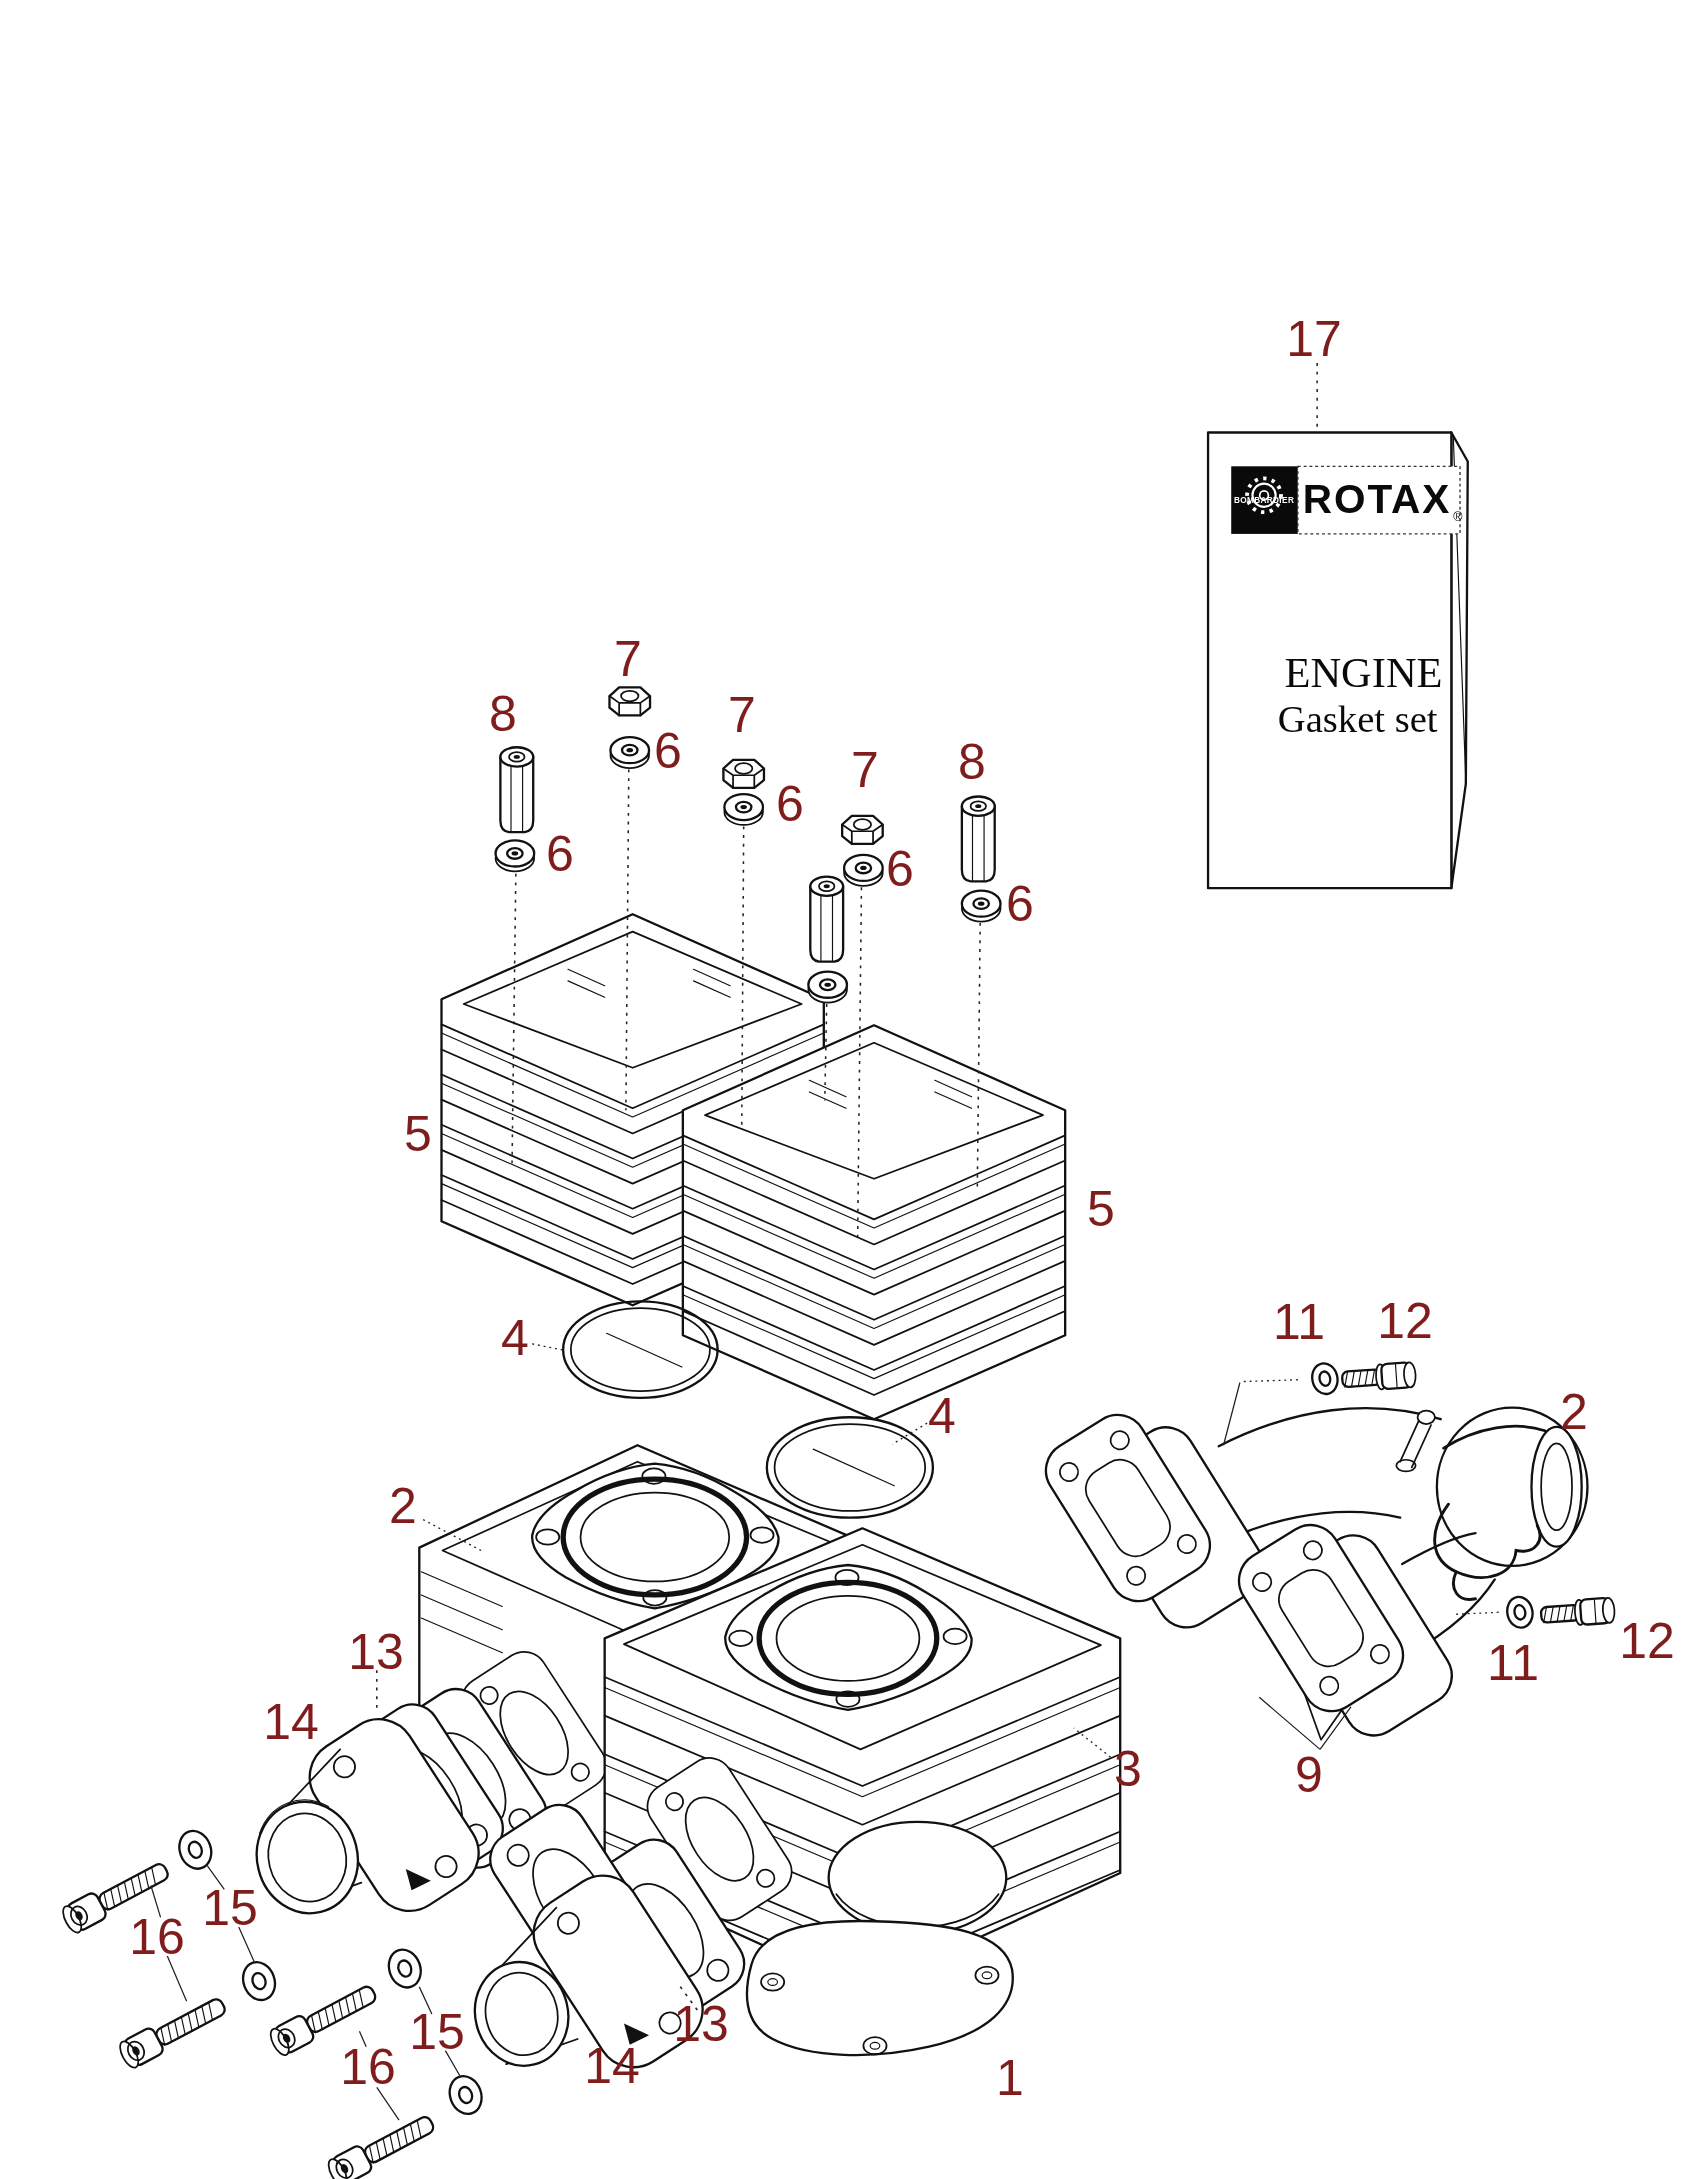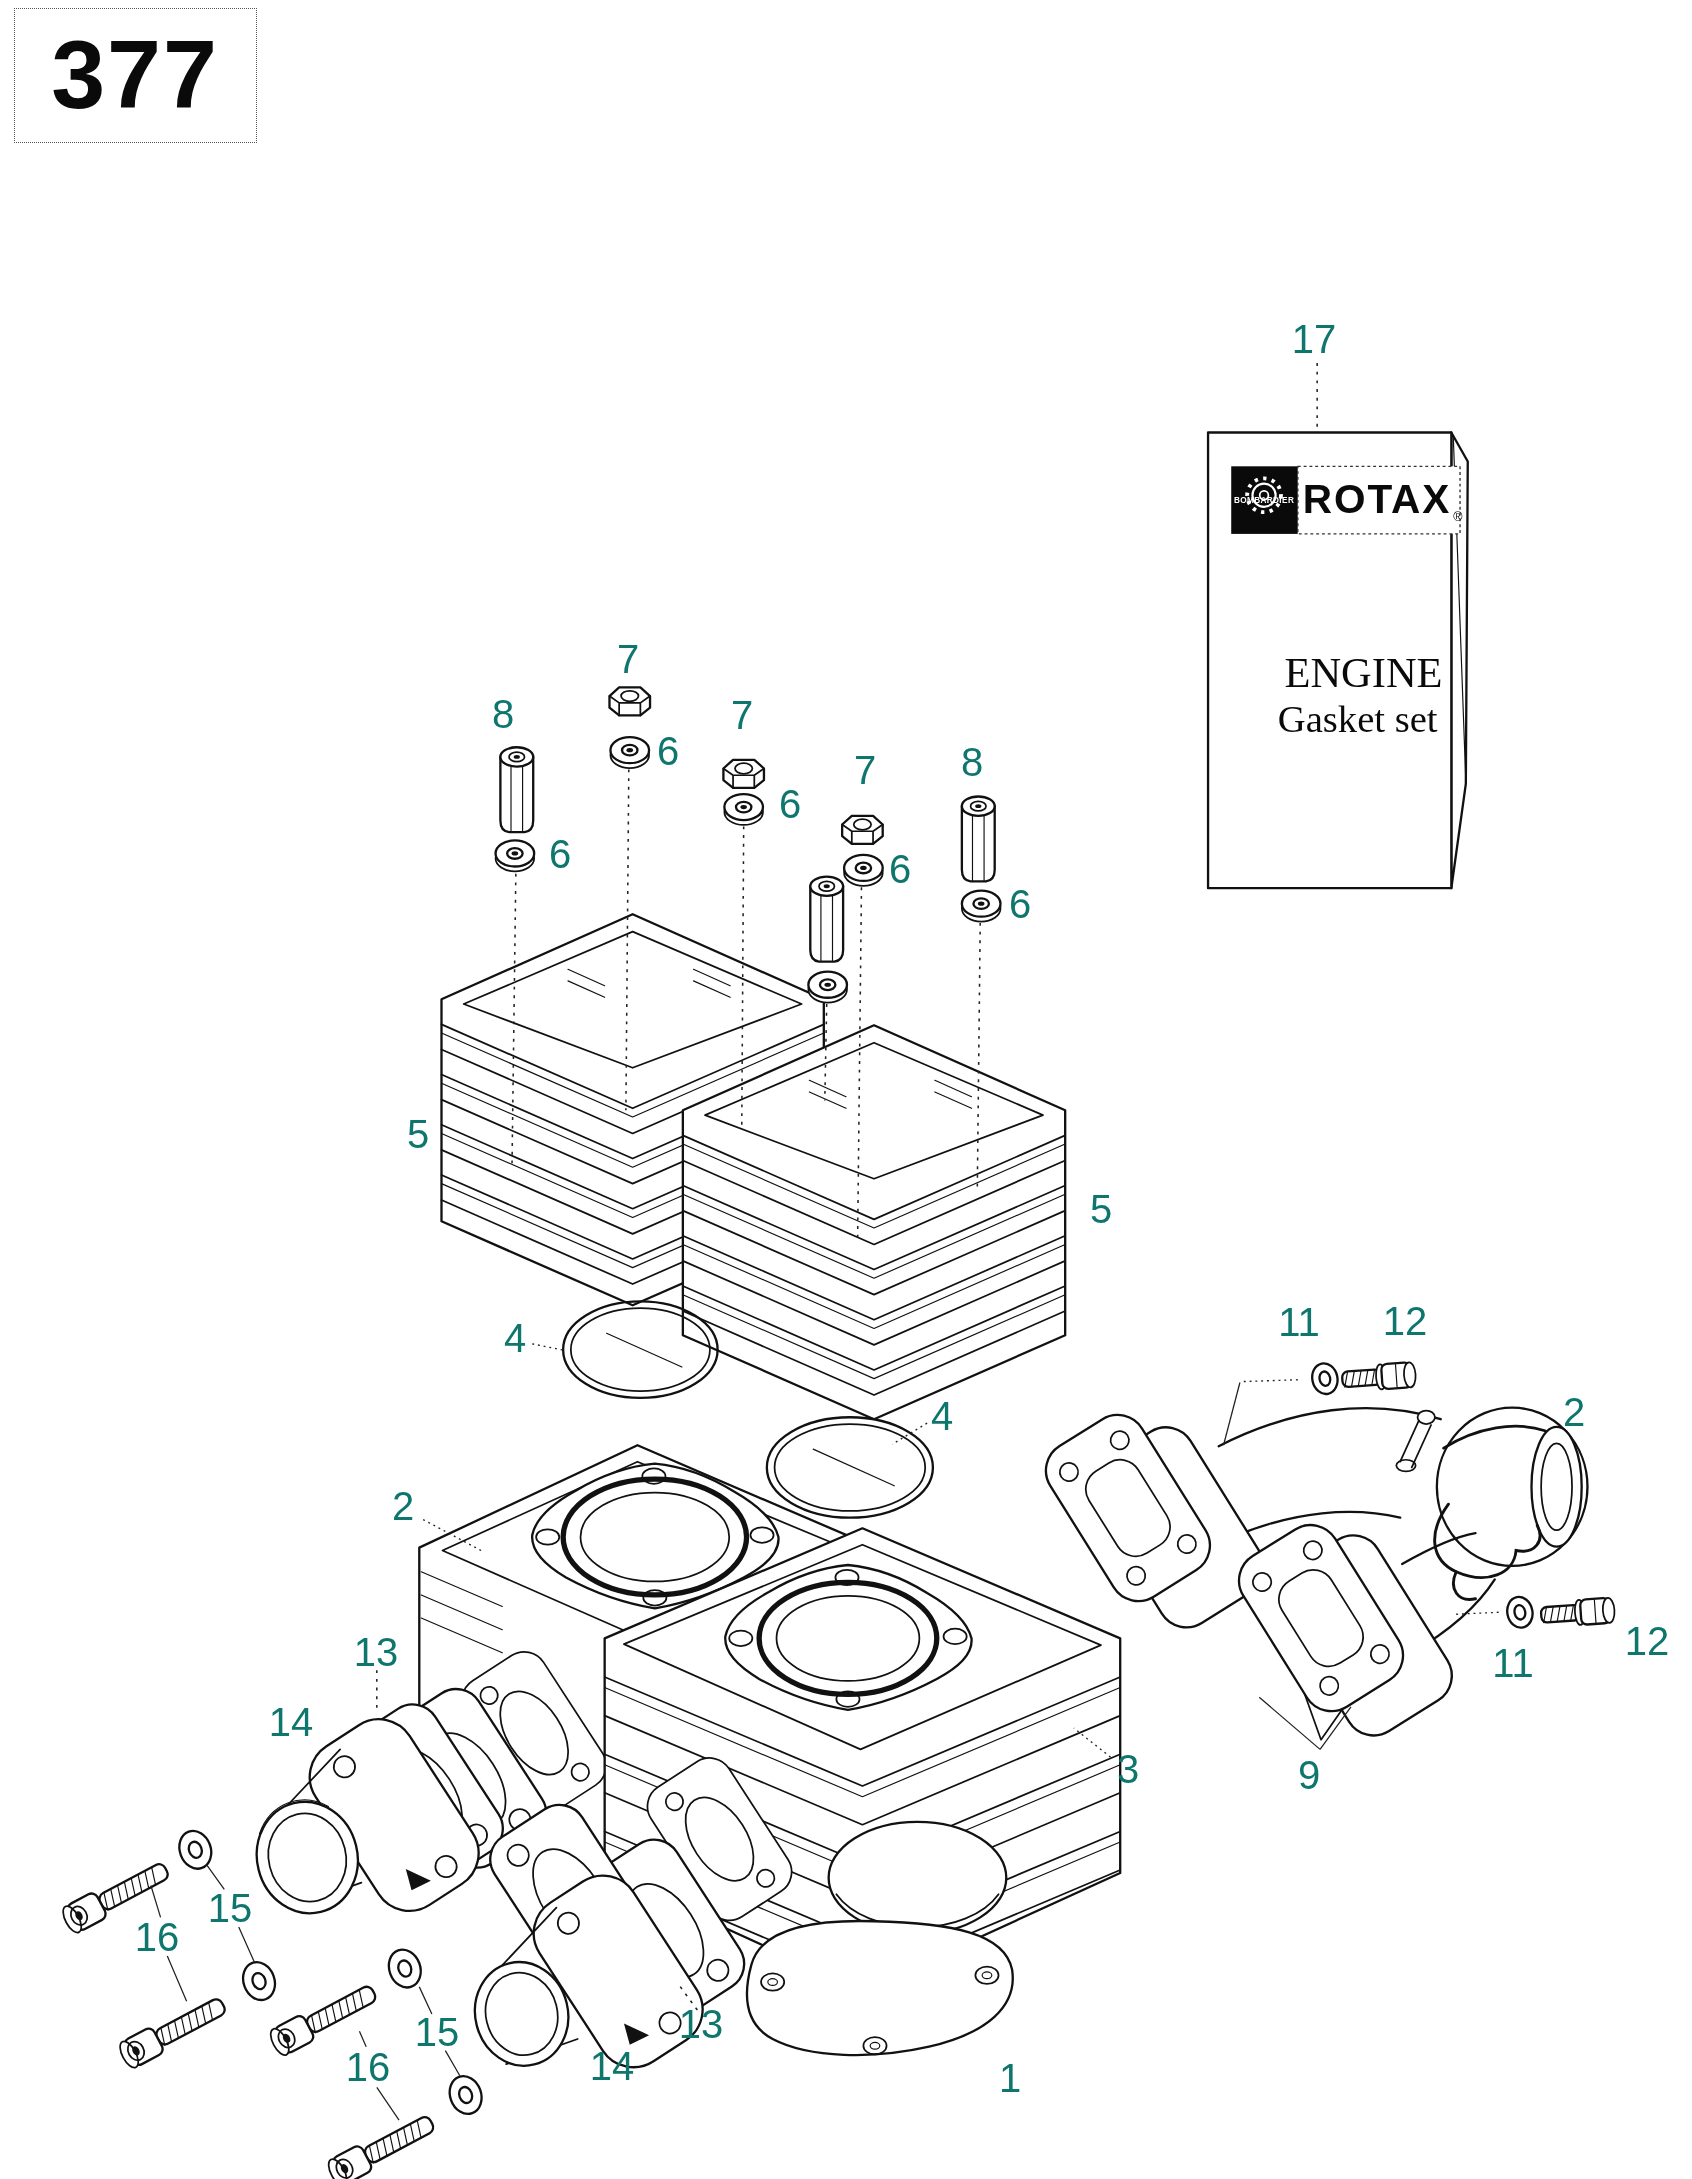--- a/index.html
+++ b/index.html
@@ -12,21 +12,21 @@
   .thin{fill:none;stroke:#111;stroke-width:1.2;stroke-linecap:round;stroke-linejoin:round;}
   .fw  {fill:#fff;stroke:#111;stroke-width:2.4;stroke-linecap:round;stroke-linejoin:round;}
   .fw2 {fill:#fff;stroke:#111;stroke-width:1.8;stroke-linecap:round;stroke-linejoin:round;}
   .ring{fill:none;stroke:#111;stroke-width:5.5;}
   .dash{fill:none;stroke:#222;stroke-width:1.6;stroke-dasharray:3 6;}
   .dot {fill:none;stroke:#222;stroke-width:1.4;stroke-dasharray:2 4;}
   .ldr {fill:none;stroke:#222;stroke-width:1.3;}
   .model-badge{position:absolute;left:13.5px;top:7.7px;width:241px;height:133px;
       border:1.9px dotted #555;display:flex;align-items:center;justify-content:center;
       font-weight:700;font-size:97px;color:#0a0a0a;letter-spacing:1.9px;}
-  .callout{position:absolute;transform:translate(-50%,-50%);font-size:40px;color:#0f766e;
+  .callout{position:absolute;transform:translate(-50%,-50%);font-size:50px;color:#7f1d1d;
       line-height:1;white-space:nowrap;}
 </style>
 </head>
 <body>
 
 <div class="stage">
 
 <svg width="1693" height="2179" viewBox="0 0 1753 2257">
   <defs>
     <g id="nut7">
@@ -328,23 +328,20 @@
   </g>
 
   <g>
     <path class="dot" d="M438,1574 L498,1606"></path>
     <path class="dot" d="M1150,1820 L1112,1790"></path>
     <path class="dash" d="M390,1730 L390,1772"></path>
     <path class="dash" d="M722,2082 L703,2056"></path>
   </g>
 </svg>
 
-<div class="model-badge">
-  <span>377</span>
-</div>
 
 <div id="callouts">
       <span class="callout" style="left: 1010px; top: 2078px;">1</span>
       <span class="callout" style="left: 403px; top: 1506px;">2</span>
       <span class="callout" style="left: 1128px; top: 1769px;">3</span>
       <span class="callout" style="left: 515px; top: 1338px;">4</span>
       <span class="callout" style="left: 942px; top: 1416px;">4</span>
       <span class="callout" style="left: 418px; top: 1134px;">5</span>
       <span class="callout" style="left: 1101px; top: 1209px;">5</span>
       <span class="callout" style="left: 668px; top: 751px;">6</span>

